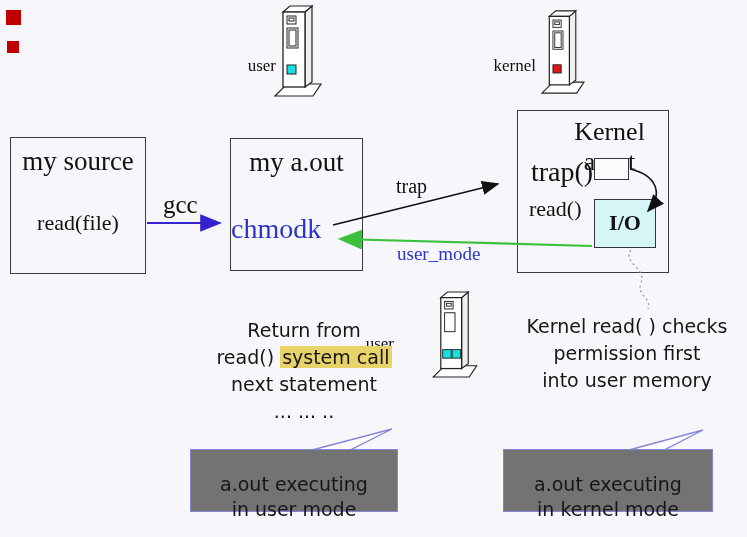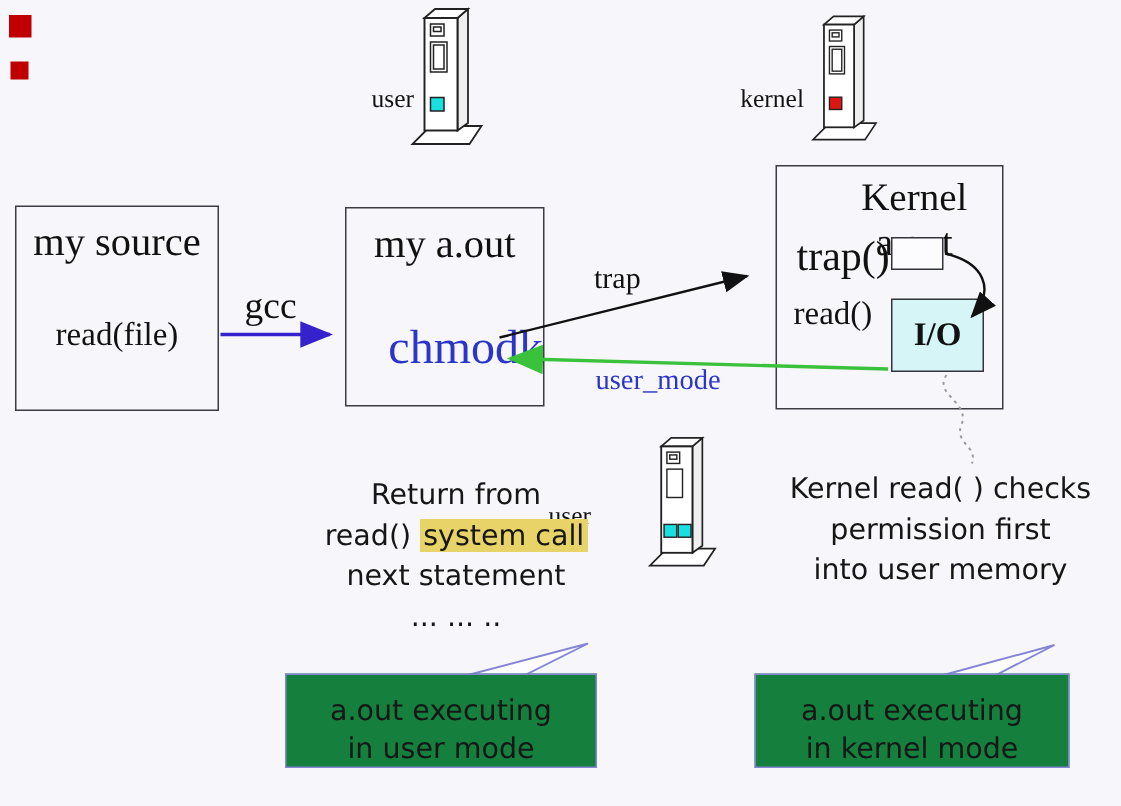--- a/index.html
+++ b/index.html
@@ -8,22 +8,22 @@
   .abs{position:absolute;}
   .bullet{position:absolute;background:#c00000;}
   .box{position:absolute;border:1.6px solid #3b3b44;background:transparent;box-sizing:border-box;}
   .box-title{font-size:27px;text-align:center;margin-top:8px;}
   .serif-label{position:absolute;font-family:"Liberation Serif",serif;}
   .comp-label{position:absolute;font-weight:normal;font-size:17px;font-family:"Liberation Serif",serif;}
   .blue-text{color:#2b35c8;}
   .comic{font-family:"DejaVu Sans",sans-serif;}
   .note{position:absolute;text-align:center;font-size:19px;line-height:27px;white-space:nowrap;color:#161616;}
   .hl{background:#e8d369;padding:0 2px;}
-  .bubble{position:absolute;border:1.4px solid #8585d8;background:#15803d;text-align:center;
-          font-size:19px;line-height:25px;color:#161616;box-sizing:border-box;padding-top:12px;}
+  .bubble{position:absolute;border:1.4px solid #8585d8;background:#737373;text-align:center;
+          font-size:19px;line-height:25px;color:#161616;box-sizing:border-box;padding-top:22px;}
   .io-box{position:absolute;left:76px;top:88px;width:62px;height:49px;background:#d6f5f7;
           border:1.5px solid #33333c;box-sizing:border-box;text-align:center;
           font-weight:bold;font-size:22px;line-height:46px;}
   .trap-rect{position:absolute;left:76px;top:47px;width:35px;height:22px;border:1.4px solid #33333c;box-sizing:border-box;background:#fcfcff;}
   svg{display:block;}
   #overlay{position:absolute;left:0;top:0;pointer-events:none;}
 </style>
 </head>
 <body>
 
@@ -71,21 +71,21 @@
     <rect x="23" y="62" width="9" height="9" stroke="#222" stroke-width="1" fill="#19e0e0"></rect>
   </svg>
 
   <div class="box" style="left:10px;top:137px;width:136px;height:137px;">
     <div class="box-title">my source</div>
     <div style="position:absolute;left:0;top:72px;width:100%;text-align:center;font-size:22px;">read(file)</div>
   </div>
 
   <div class="box" style="left:230px;top:138px;width:133px;height:133px;">
     <div class="box-title">my a.out</div>
-    <div class="blue-text" style="position:absolute;left:0;top:74px;width:100%;text-align:right;font-size:32px;">chmodk</div>
+    <div class="blue-text" style="position:absolute;left:0;top:74px;width:100%;text-align:left;font-size:28px;">chmodk</div>
   </div>
 
   <div class="box" style="left:517px;top:110px;width:152px;height:163px;padding-left:33px;">
     <div class="box-title" style="font-size:26px;margin-top:6px;">Kernel a.out</div>
     <div style="position:absolute;left:13px;top:45px;font-size:28px;">trap()</div>
     <div class="trap-rect"></div>
     <div style="position:absolute;left:11px;top:85px;font-size:22px;">read()</div>
     <div class="io-box">I/O</div>
   </div>
 

